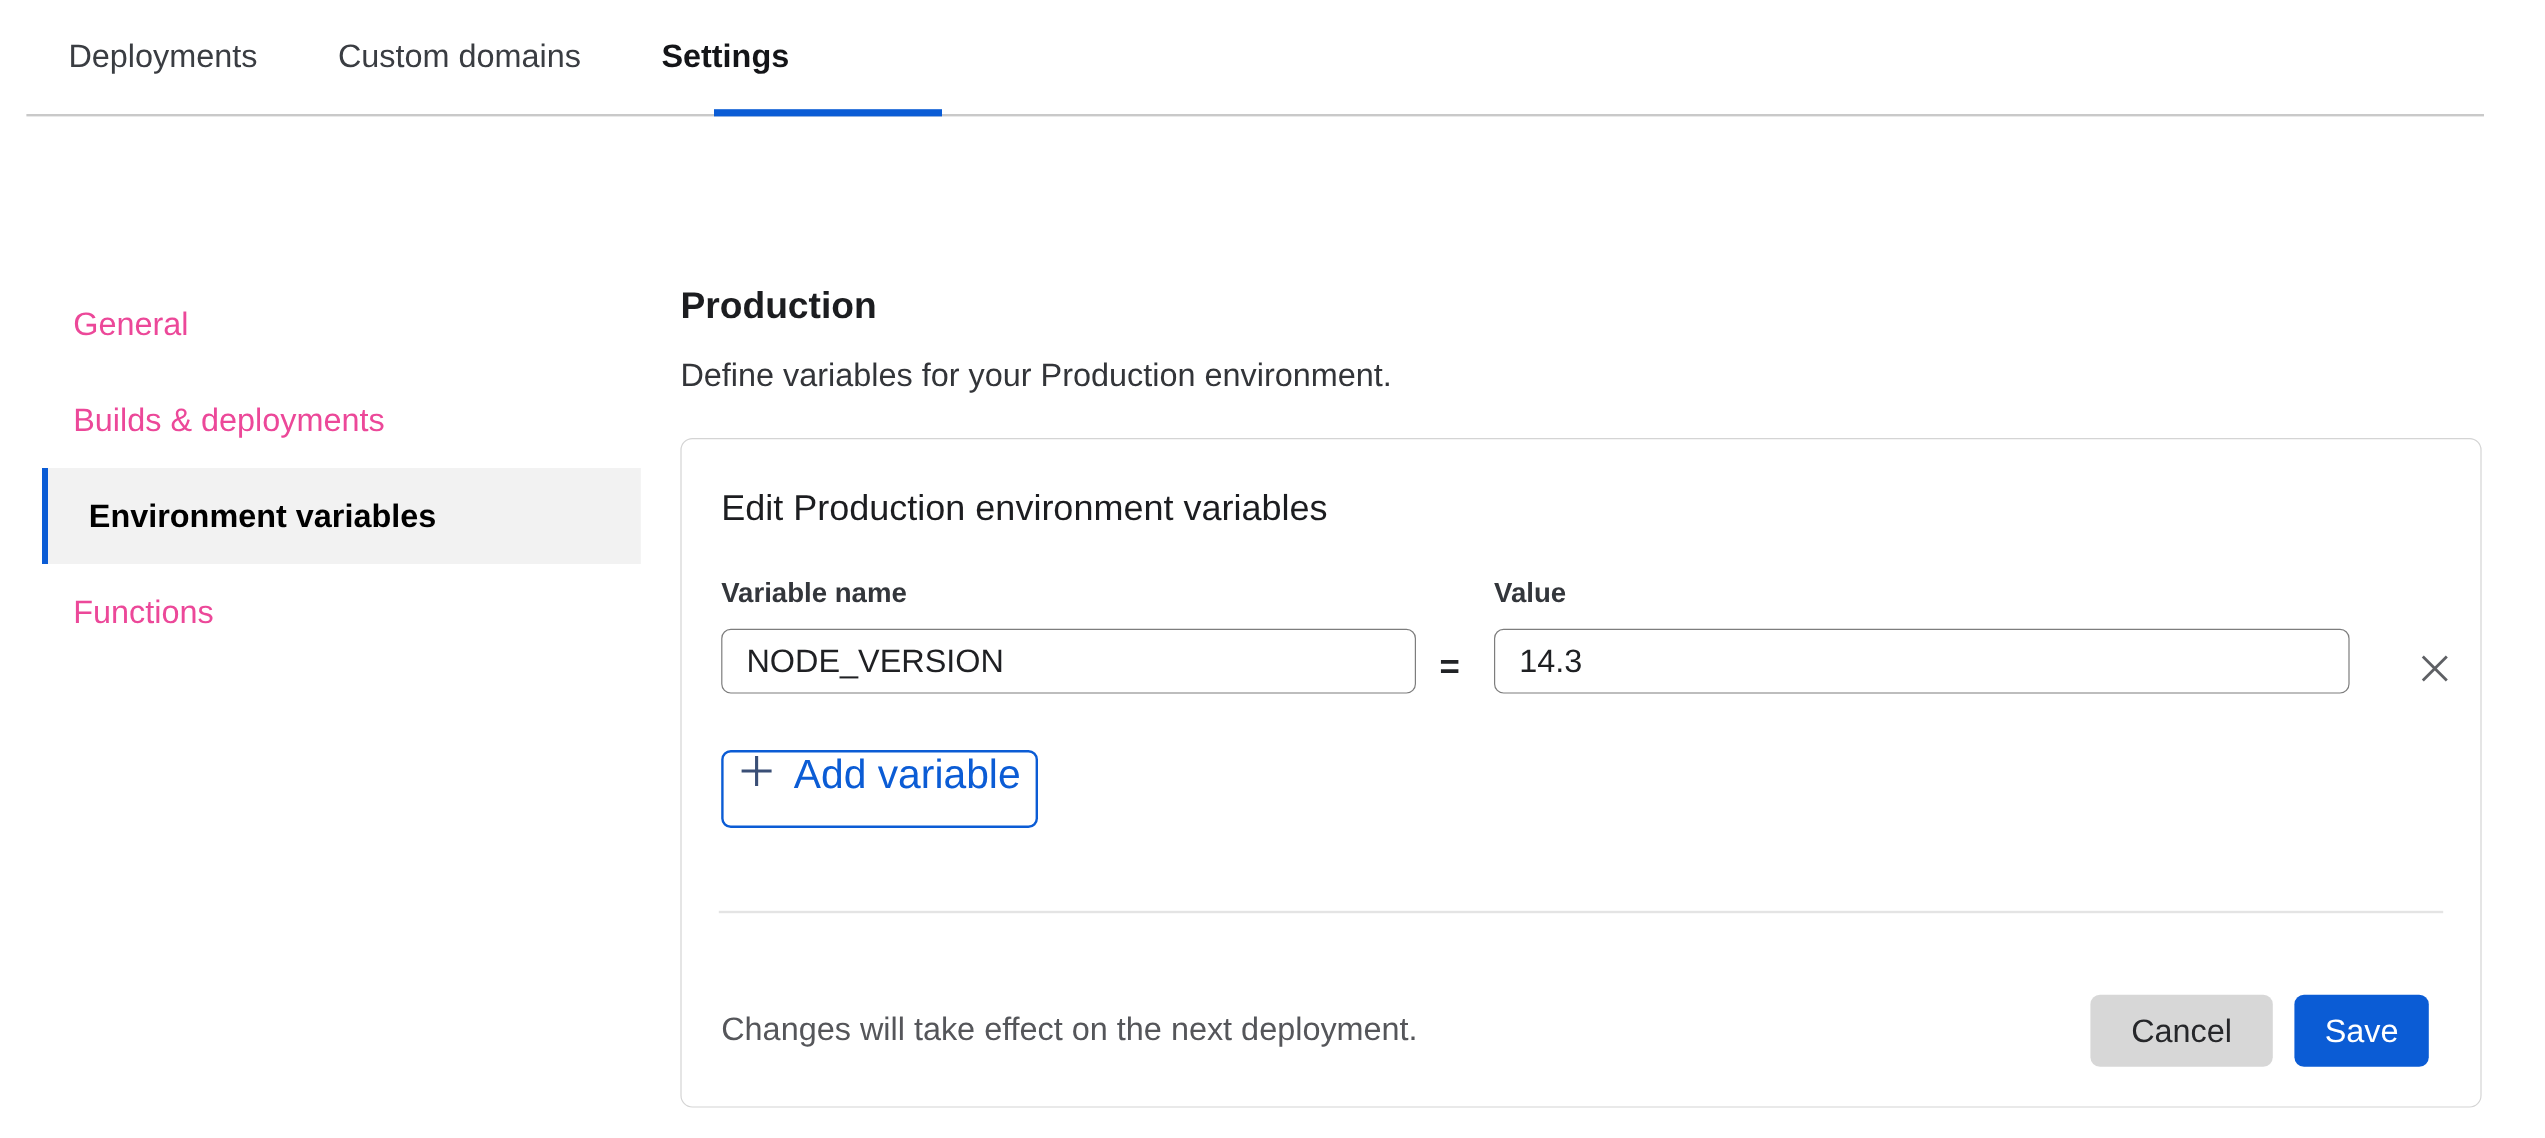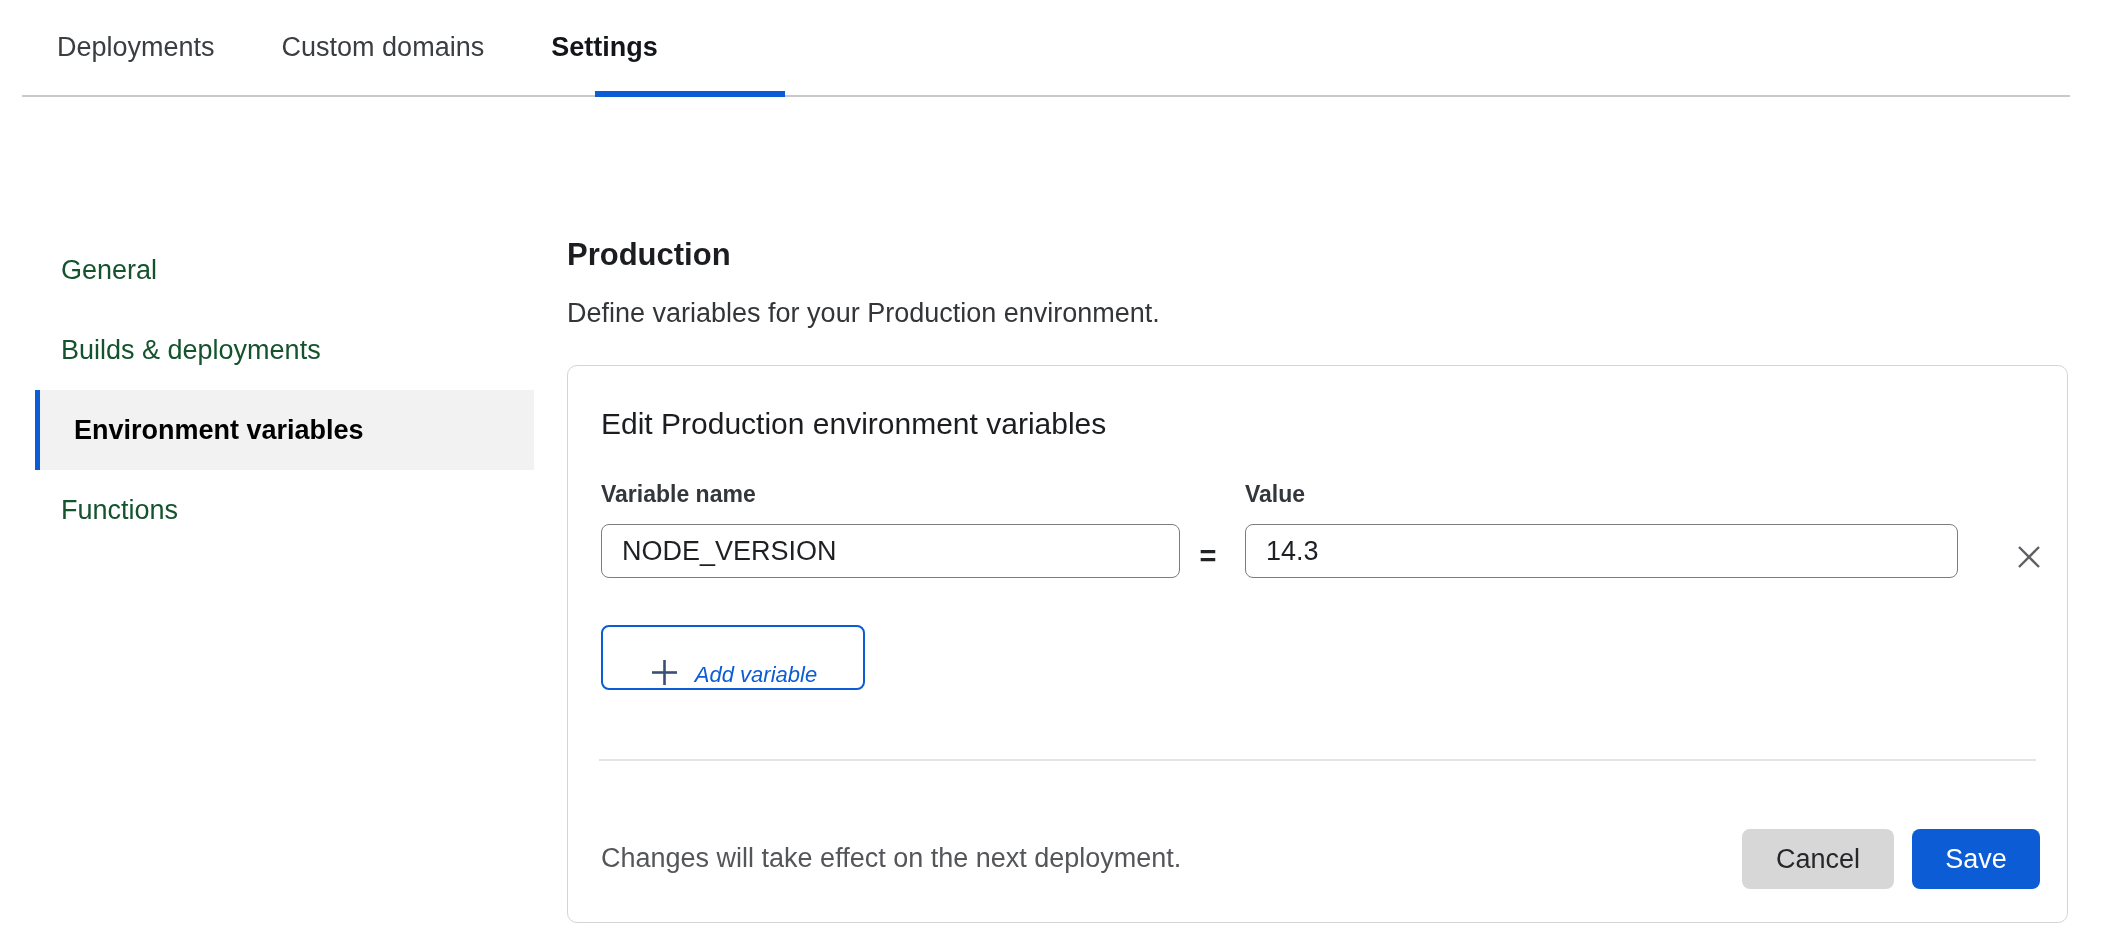--- a/index.html
+++ b/index.html
@@ -31,21 +31,21 @@
     position:absolute;left:595px;top:91px;width:190px;height:6px;
     background:var(--accent);
   }
 
   
   .sidebar{
     position:absolute;left:22px;top:230px;width:512px;
   }
   .side-item{
     height:80px;display:flex;align-items:center;
-    padding-left:39px;font-size:27px;color:#14532d;cursor:pointer;
+    padding-left:39px;font-size:27px;color:#ec4899;cursor:pointer;
   }
   .side-item.active{
     background:#f2f2f2;
     border-left:5px solid var(--accent);
     padding-left:34px;
     font-weight:bold;color:#000000;margin-left:13px;
   }
 
   
   .page-title{
@@ -88,42 +88,42 @@
   }
   .remove-btn{
     position:absolute;left:1443px;top:173px;width:36px;height:36px;
     display:flex;align-items:center;justify-content:center;
     background:none;border:none;cursor:pointer;
   }
 
   .add-btn{
     position:absolute;left:33px;top:259px;width:264px;height:65px;
     background:#fff;border:2px solid var(--accent);border-radius:8px;
-    display:flex;align-items:flex-end;justify-content:center;gap:15px;
+    display:flex;align-items:flex-start;justify-content:center;gap:15px;
     font-family:"Liberation Sans","DejaVu Sans",sans-serif;
-    font-size:22px;color:var(--accent);cursor:pointer;font-style:italic;
+    font-size:34px;color:var(--accent);cursor:pointer;
   }
 
   .card-divider{
     position:absolute;left:31px;top:393px;width:1437px;height:0;
     border-top:2px solid #e4e4e4;
   }
 
   .footer-note{
     position:absolute;left:33px;top:477px;
     font-size:27px;color:#55565a;
   }
   .btn{
     position:absolute;top:463px;height:60px;border:none;border-radius:8px;
     font-family:"Liberation Sans","DejaVu Sans",sans-serif;
     font-size:27px;cursor:pointer;
     display:flex;align-items:center;justify-content:center;
   }
   .cancel-btn{left:1174px;width:152px;background:#d7d7d7;color:#26272a;}
-  .save-btn{left:1344px;width:128px;background:var(--accent);color:#ffffff;}
+  .save-btn{left:1344px;width:112px;background:var(--accent);color:#ffffff;}
 </style>
 </head>
 <body>
 
 <nav class="tabbar">
   <div class="tab">Deployments</div>
   <div class="tab">Custom domains</div>
   <div class="tab active">Settings</div>
 </nav>
 <div class="tab-underline"></div>

